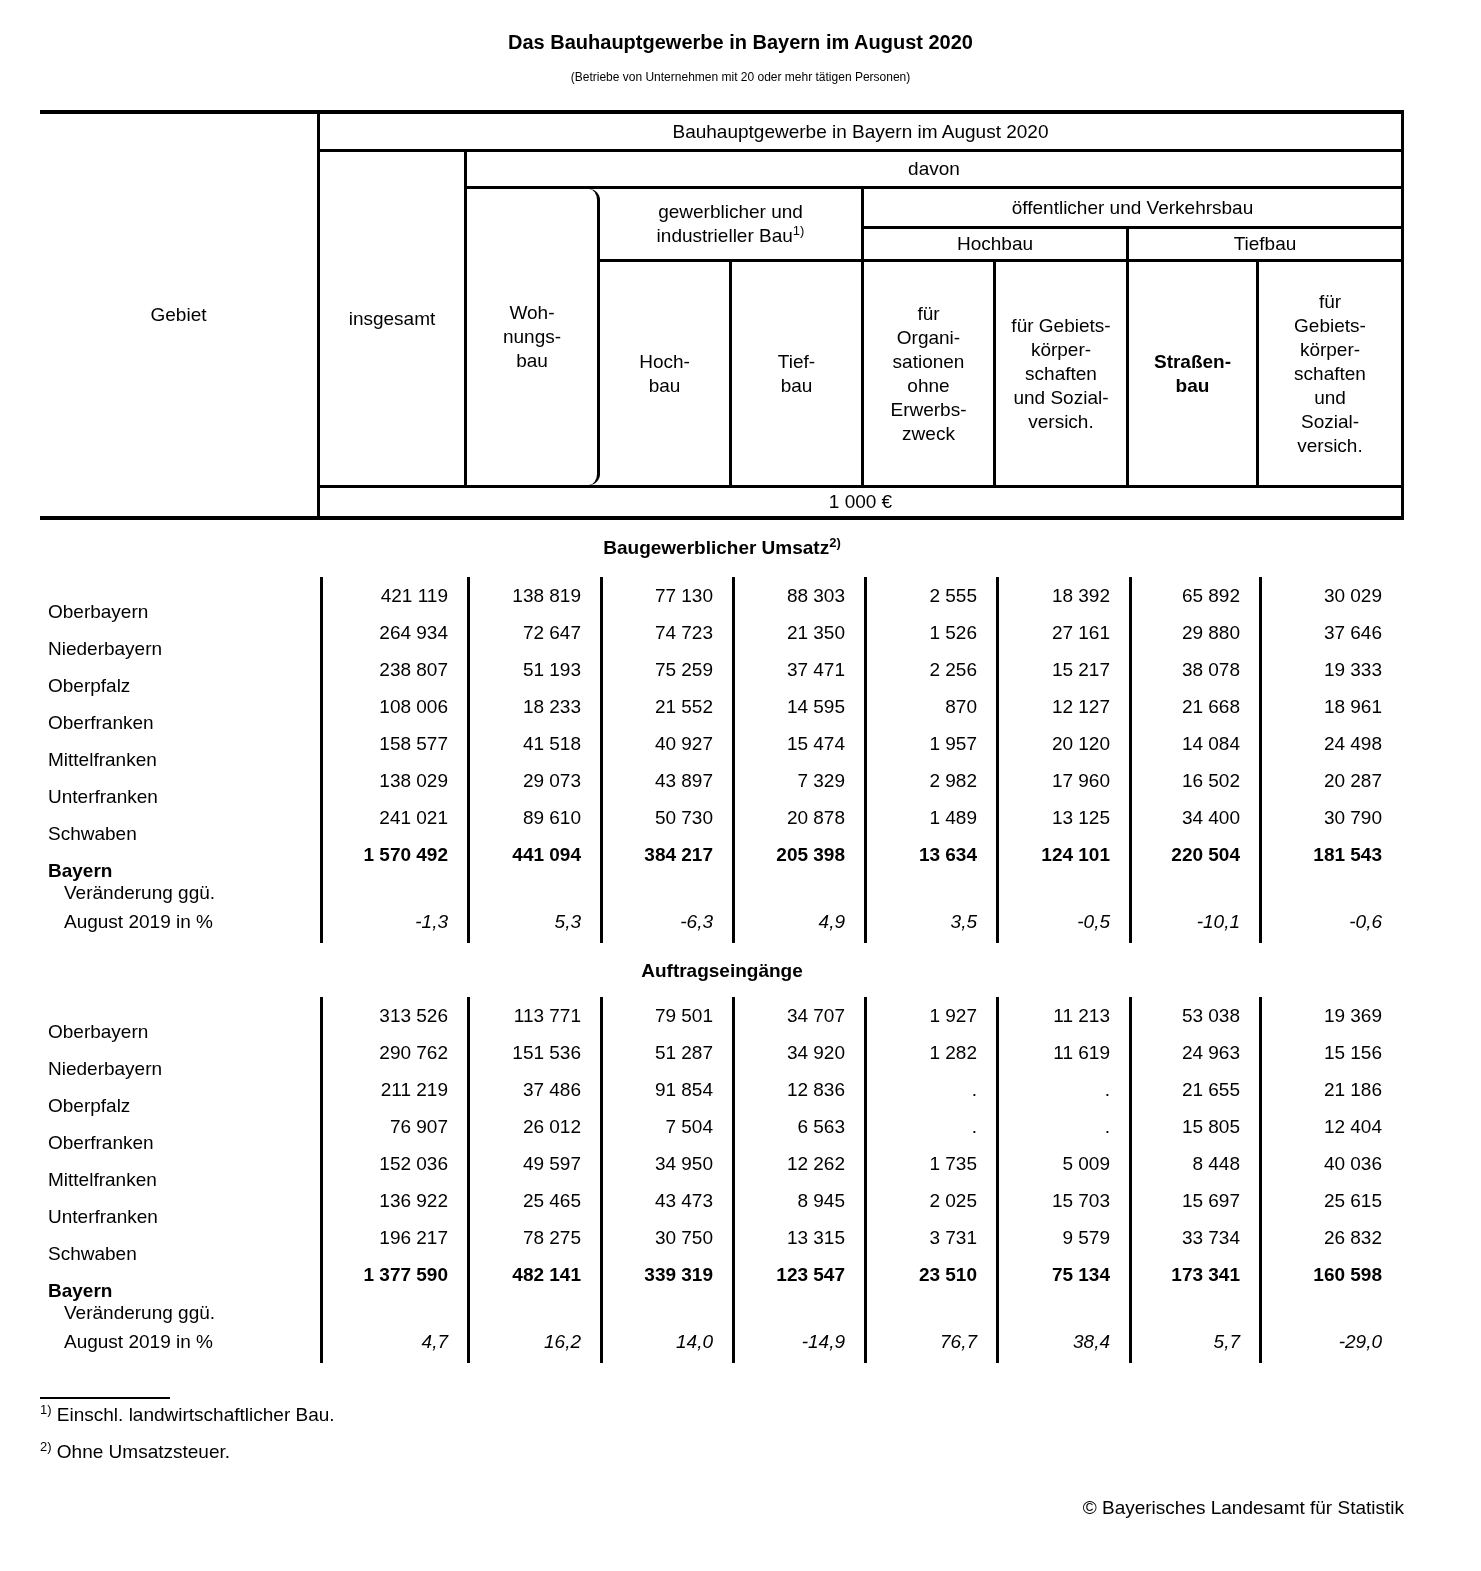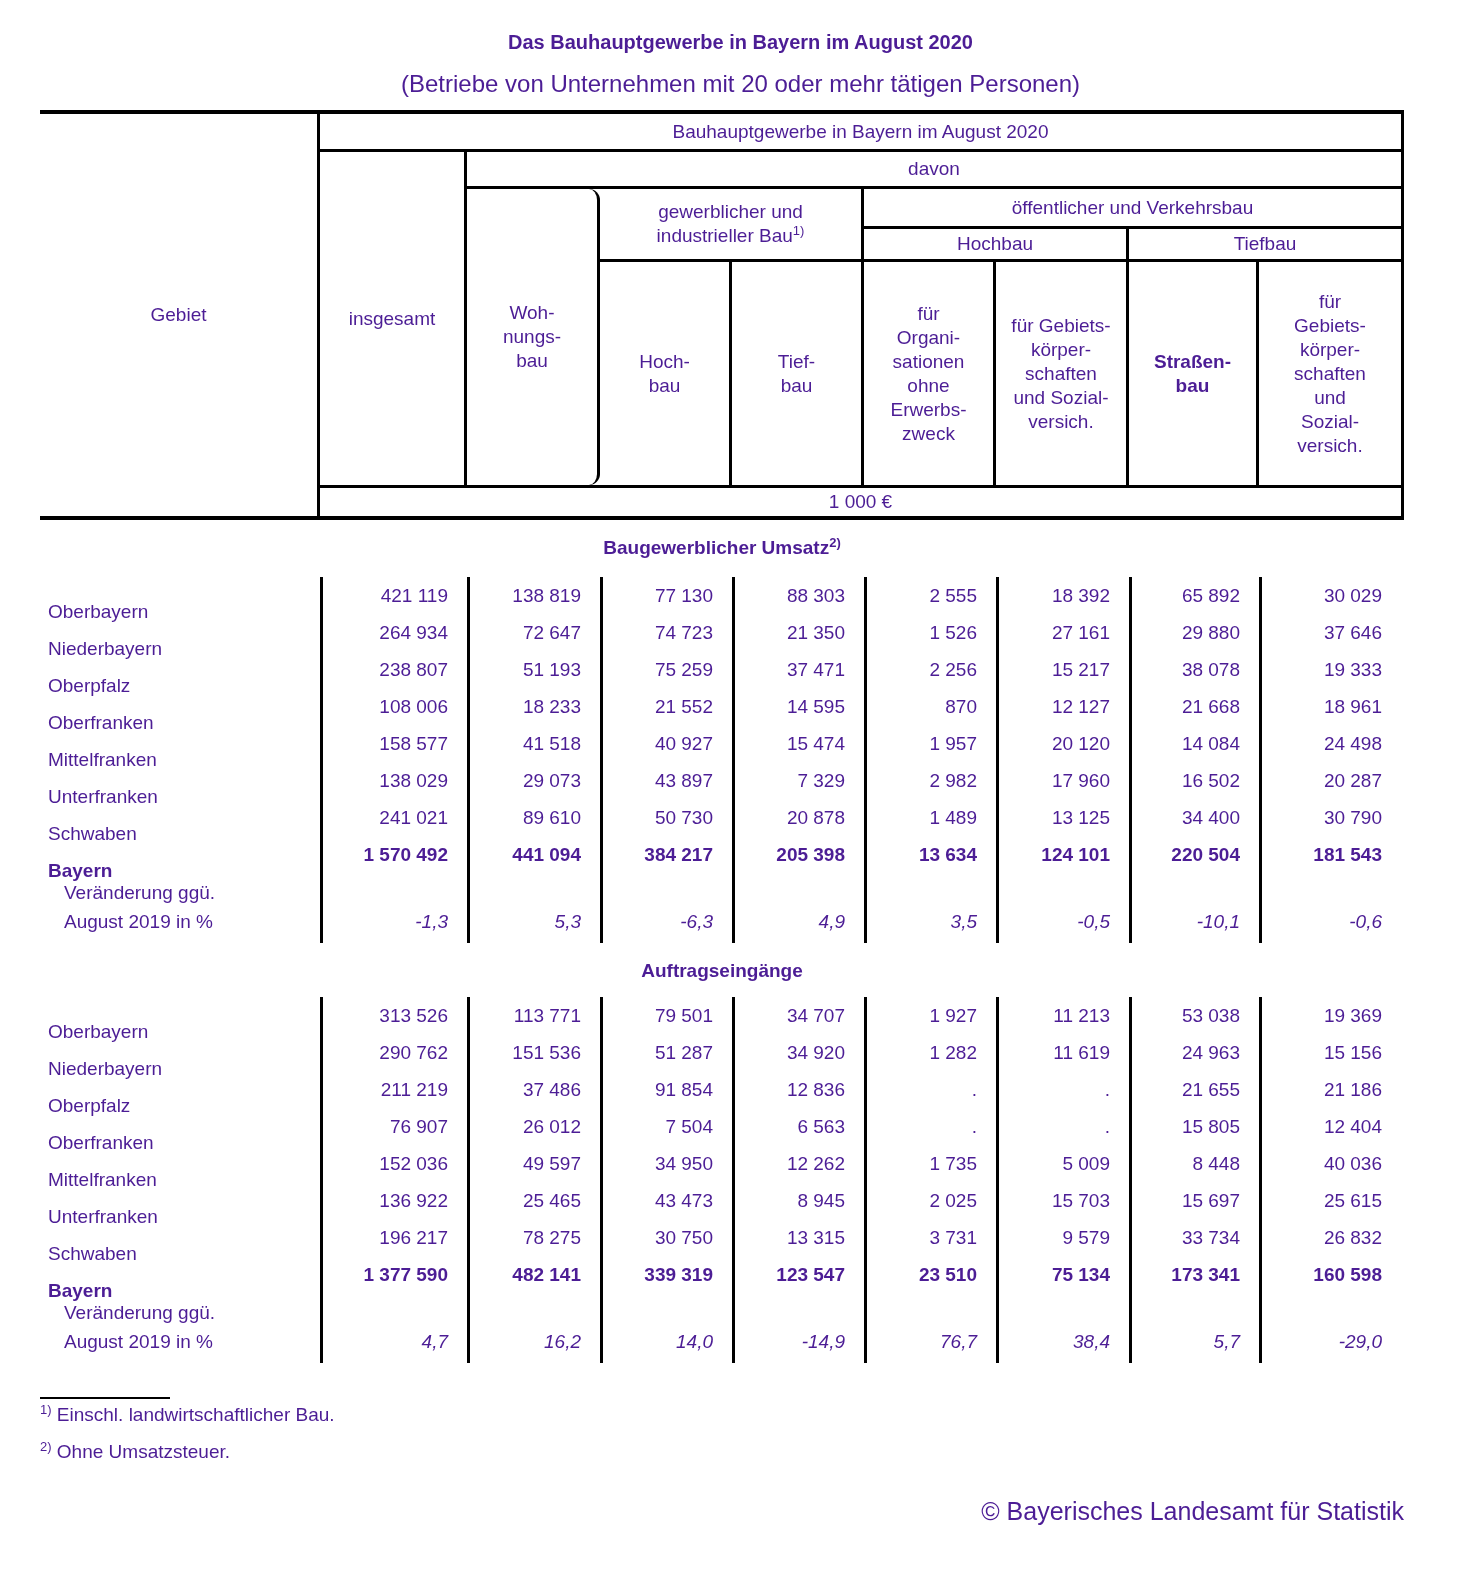--- a/index.html
+++ b/index.html
@@ -1,22 +1,22 @@
 <!DOCTYPE html>
 <html><head>
 <meta charset="utf-8">
 <style>
   html,body { margin:0; padding:0; background:#fff; }
   .page { position:relative; width:1481px; height:1571px; background:#fff;
-          font-family:"Liberation Sans", sans-serif; color:#4c1d95; overflow:hidden; }
+          font-family:"Liberation Sans", sans-serif; color:#000000; overflow:hidden; }
 
   .title    { position:absolute; top:31px; left:0; width:100%; text-align:center;
               font-size:20px; font-weight:bold; }
   .subtitle { position:absolute; top:70px; left:0; width:100%; text-align:center;
-              font-size:24px; }
+              font-size:12px; }
 
   .tgrid { position:absolute; left:40px; top:110px; display:grid;
            grid-template-columns:280px 147px 133px 132px 132px 132px 133px 130px 145px;
            grid-template-rows:38px 37px 40px 33px 223px 35px 57px repeat(8,37px) 70px 54px repeat(8,37px) 70px;
            border-top:4px solid #000; }
 
   .tgrid > div { box-sizing:border-box; font-size:19px; }
 
   
   .hc { display:flex; align-items:center; justify-content:center; text-align:center;
@@ -50,21 +50,21 @@
   .bold { font-weight:bold; }
   .ch   { font-style:italic; align-items:flex-end; padding-bottom:10px; }
   .chlab{ flex-direction:column; align-items:flex-start;
           justify-content:space-between; padding:7px 0 8px 8px; line-height:26px; display:flex;margin-left:16px; }
 
   sup { font-size:13px; line-height:0; }
 
   .fnrule   { position:absolute; left:40px; top:1397px; width:130px; border-top:2px solid #000; }
   .fn1      { position:absolute; left:40px; top:1404px; font-size:19px; }
   .fn2      { position:absolute; left:40px; top:1441px; font-size:19px; }
-  .copyright{ position:absolute; right:77px; top:1497px; font-size:25px; }
+  .copyright{ position:absolute; right:77px; top:1497px; font-size:19px; }
 </style>
 </head>
 <body>
 
 <div class="page">
 
   <div class="title">Das Bauhauptgewerbe in Bayern im August 2020</div>
   <div class="subtitle">(Betriebe von Unternehmen mit 20 oder mehr tätigen Personen)</div>
 
   <div class="tgrid" id="tgrid">

